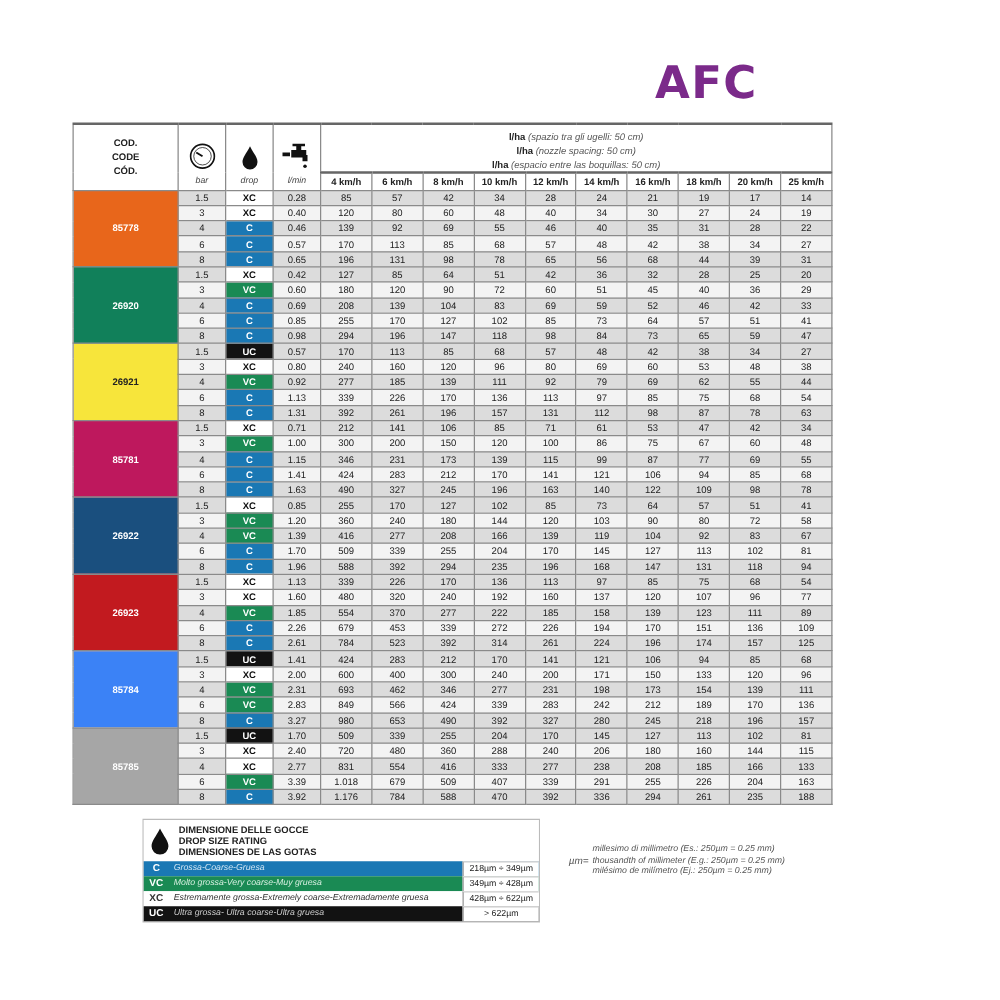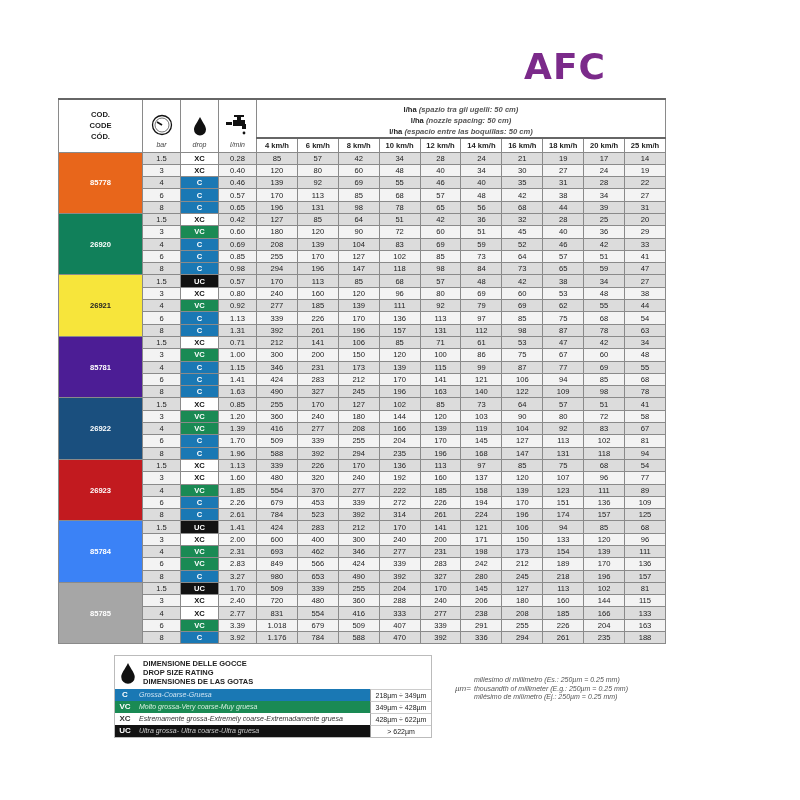--- a/index.html
+++ b/index.html
@@ -15,21 +15,21 @@
   .table-wrap { position: absolute; left: 58px; top: 98px; width: 684px; }
   table.main { border-collapse: collapse; width: 608px; table-layout: fixed; }
   table.main td, table.main th {
     border: 1px solid #8a8a8a; font-size: 7.6px; text-align: center; padding: 0; height: 11.3px; line-height: 11px;
   }
   table.main thead th { background: #fff; font-weight: bold; font-size: 7.6px; border-top: 2px solid #666; }
   .hdr-code { font-size: 8px; line-height: 10px; font-weight: bold; vertical-align: middle; }
   .hdr-icon { vertical-align: bottom; }
   .hdr-icon .lbl { font-style: italic; font-weight: normal; font-size: 7px; color: #444; display:block; padding-bottom:2px;}
   .hdr-lha { font-size: 7.5px; line-height: 9px; font-weight: bold; vertical-align: top; padding-top: 4px !important;}
-  .hdr-lha i { font-weight: bold; color: #555; }
+  .hdr-lha i { font-weight: normal; color: #555; }
   .code-cell { color: #fff; font-weight: bold; font-size: 11px; border: 1px solid #666; }
   tr.even td.v { background: #dcdcdc; }
   tr.odd td.v { background: #f3f3f3; }
   td.drop { font-weight: bold; color: #fff; }
   td.d-C { background: #1a78b4; }
   td.d-VC { background: #1a8a54; }
   td.d-XC { background: #ffffff; color: #111; }
   td.d-UC { background: #121212; }
   tr.grp-start td { border-top: 1.5px solid #333; }
   .legend { position: absolute; left: 114px; top: 655px; width: 316px; border: 1px solid #bbb; }
@@ -345,21 +345,21 @@
           <td class="v">196</td>
           <td class="v">157</td>
           <td class="v">131</td>
           <td class="v">112</td>
           <td class="v">98</td>
           <td class="v">87</td>
           <td class="v">78</td>
           <td class="v">63</td>
         </tr>
         <tr class="even grp-start">
-          <td rowspan="5" class="code-cell" style="background: #4c1d95; color: rgb(255, 255, 255);">85781</td>
+          <td rowspan="5" class="code-cell" style="background: #be185d; color: rgb(255, 255, 255);">85781</td>
           <td class="v">1.5</td>
           <td class="drop d-XC">XC</td>
           <td class="v">0.71</td>
           <td class="v">212</td>
           <td class="v">141</td>
           <td class="v">106</td>
           <td class="v">85</td>
           <td class="v">71</td>
           <td class="v">61</td>
           <td class="v">53</td>

